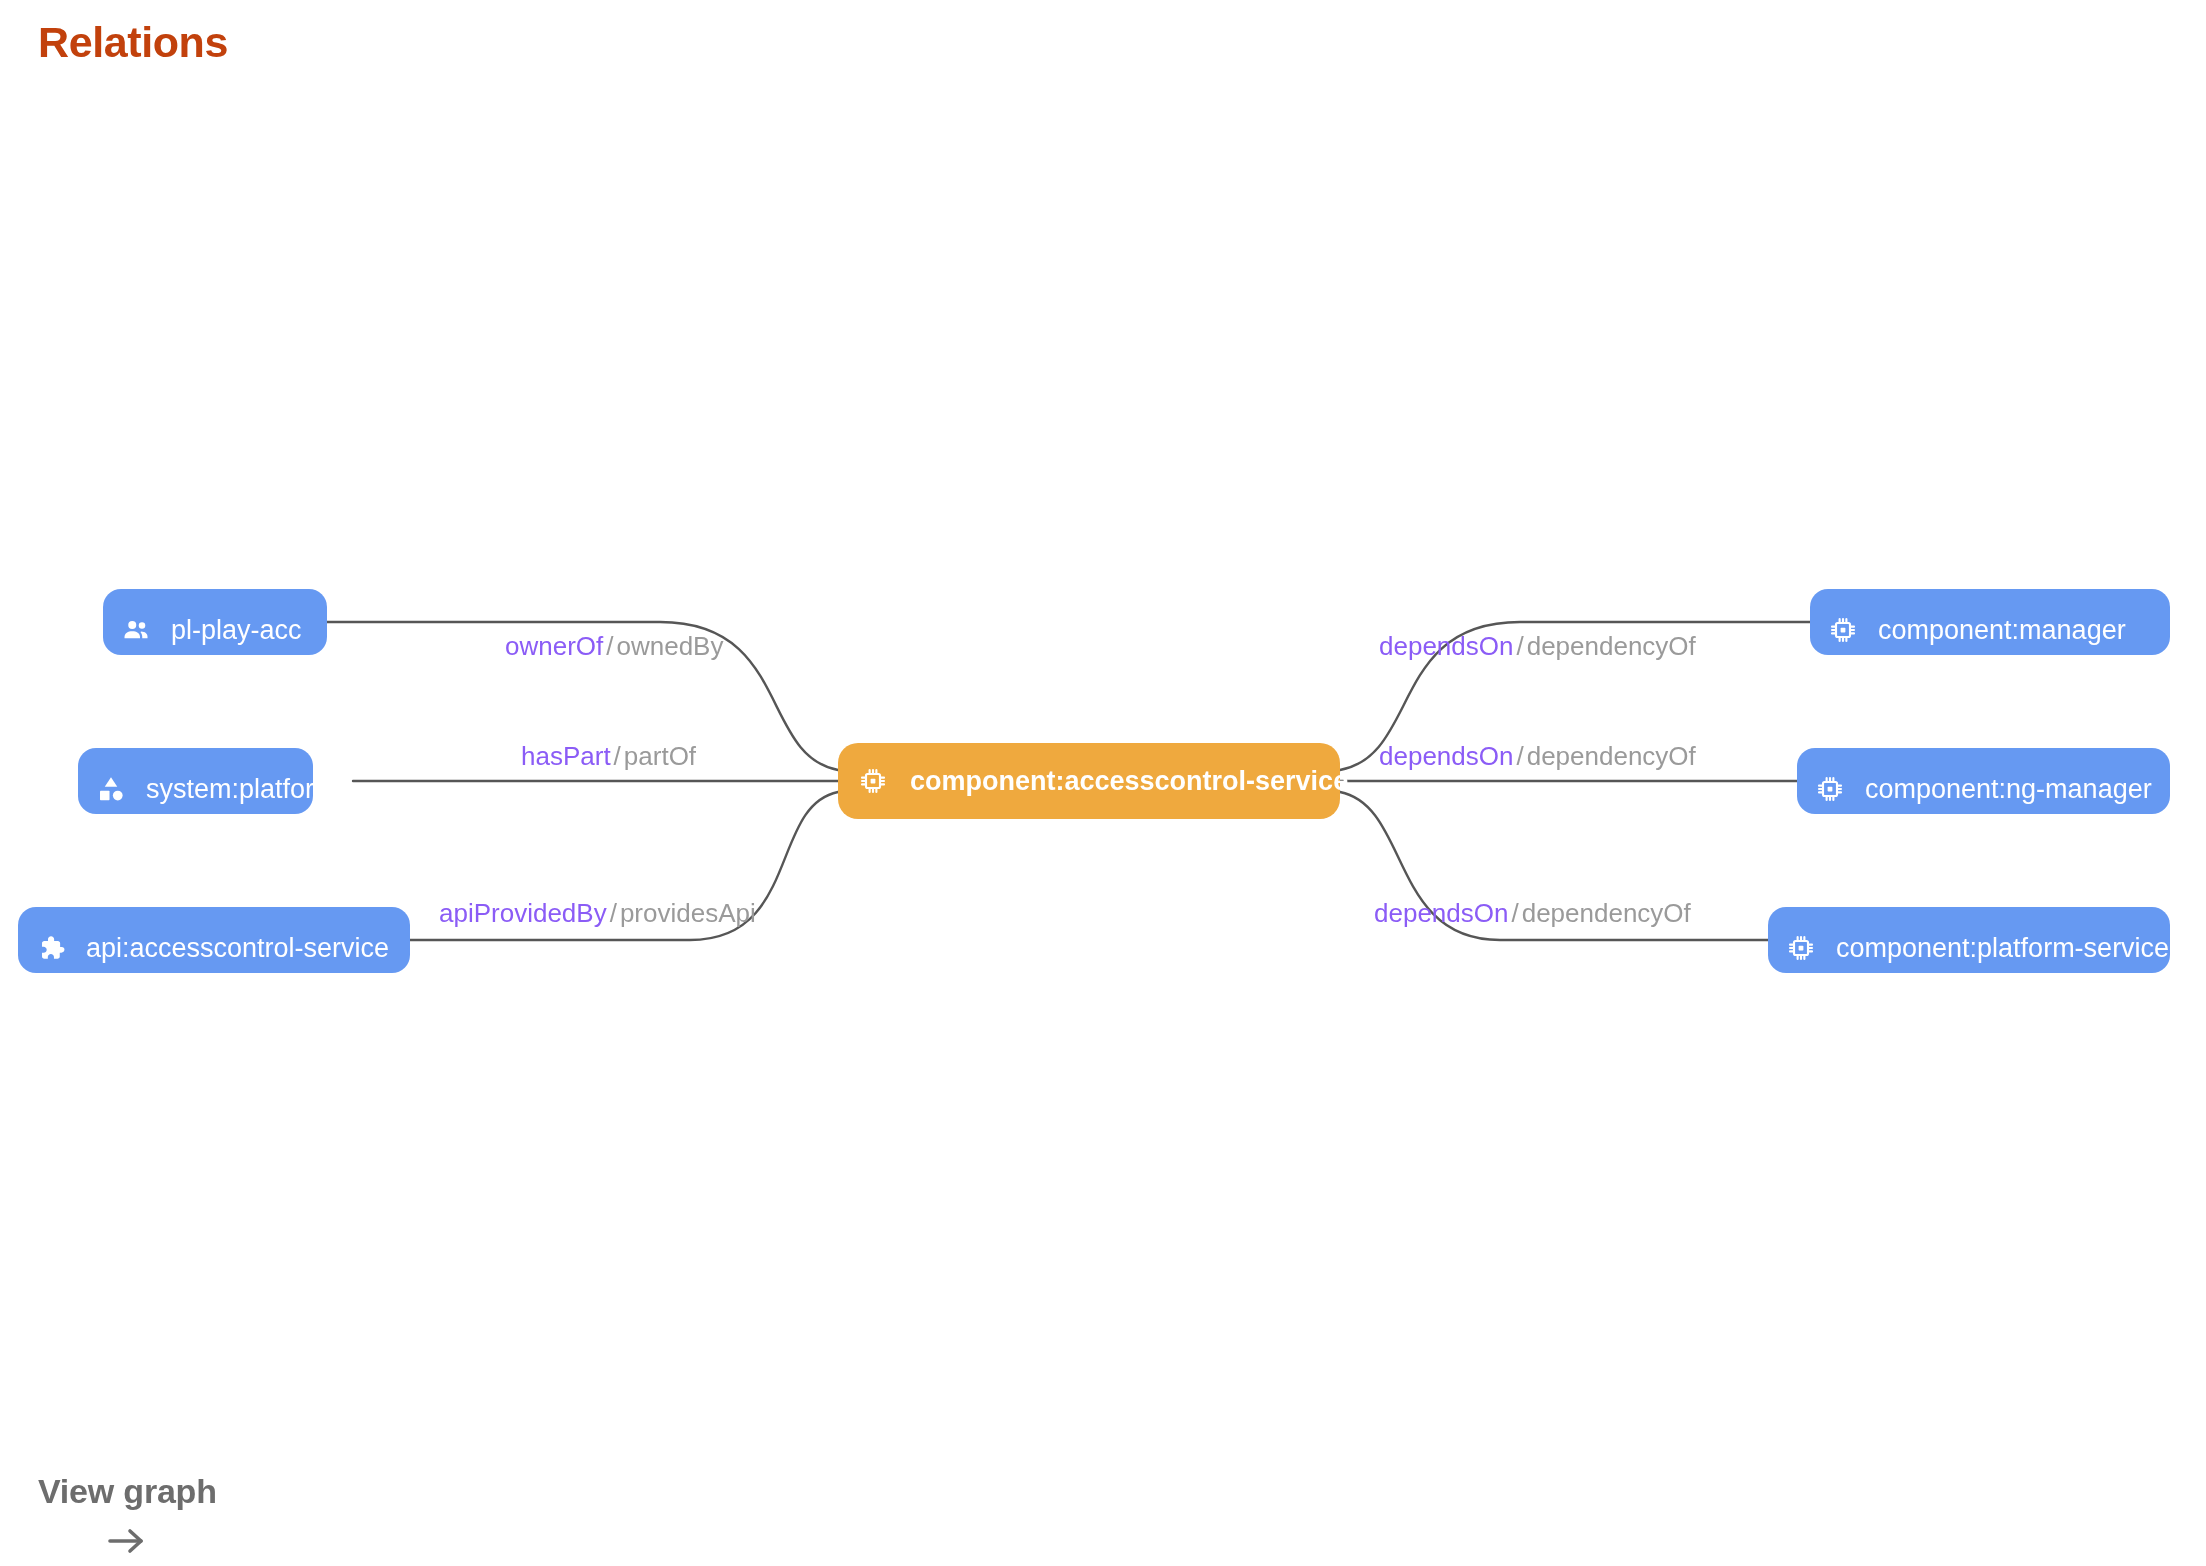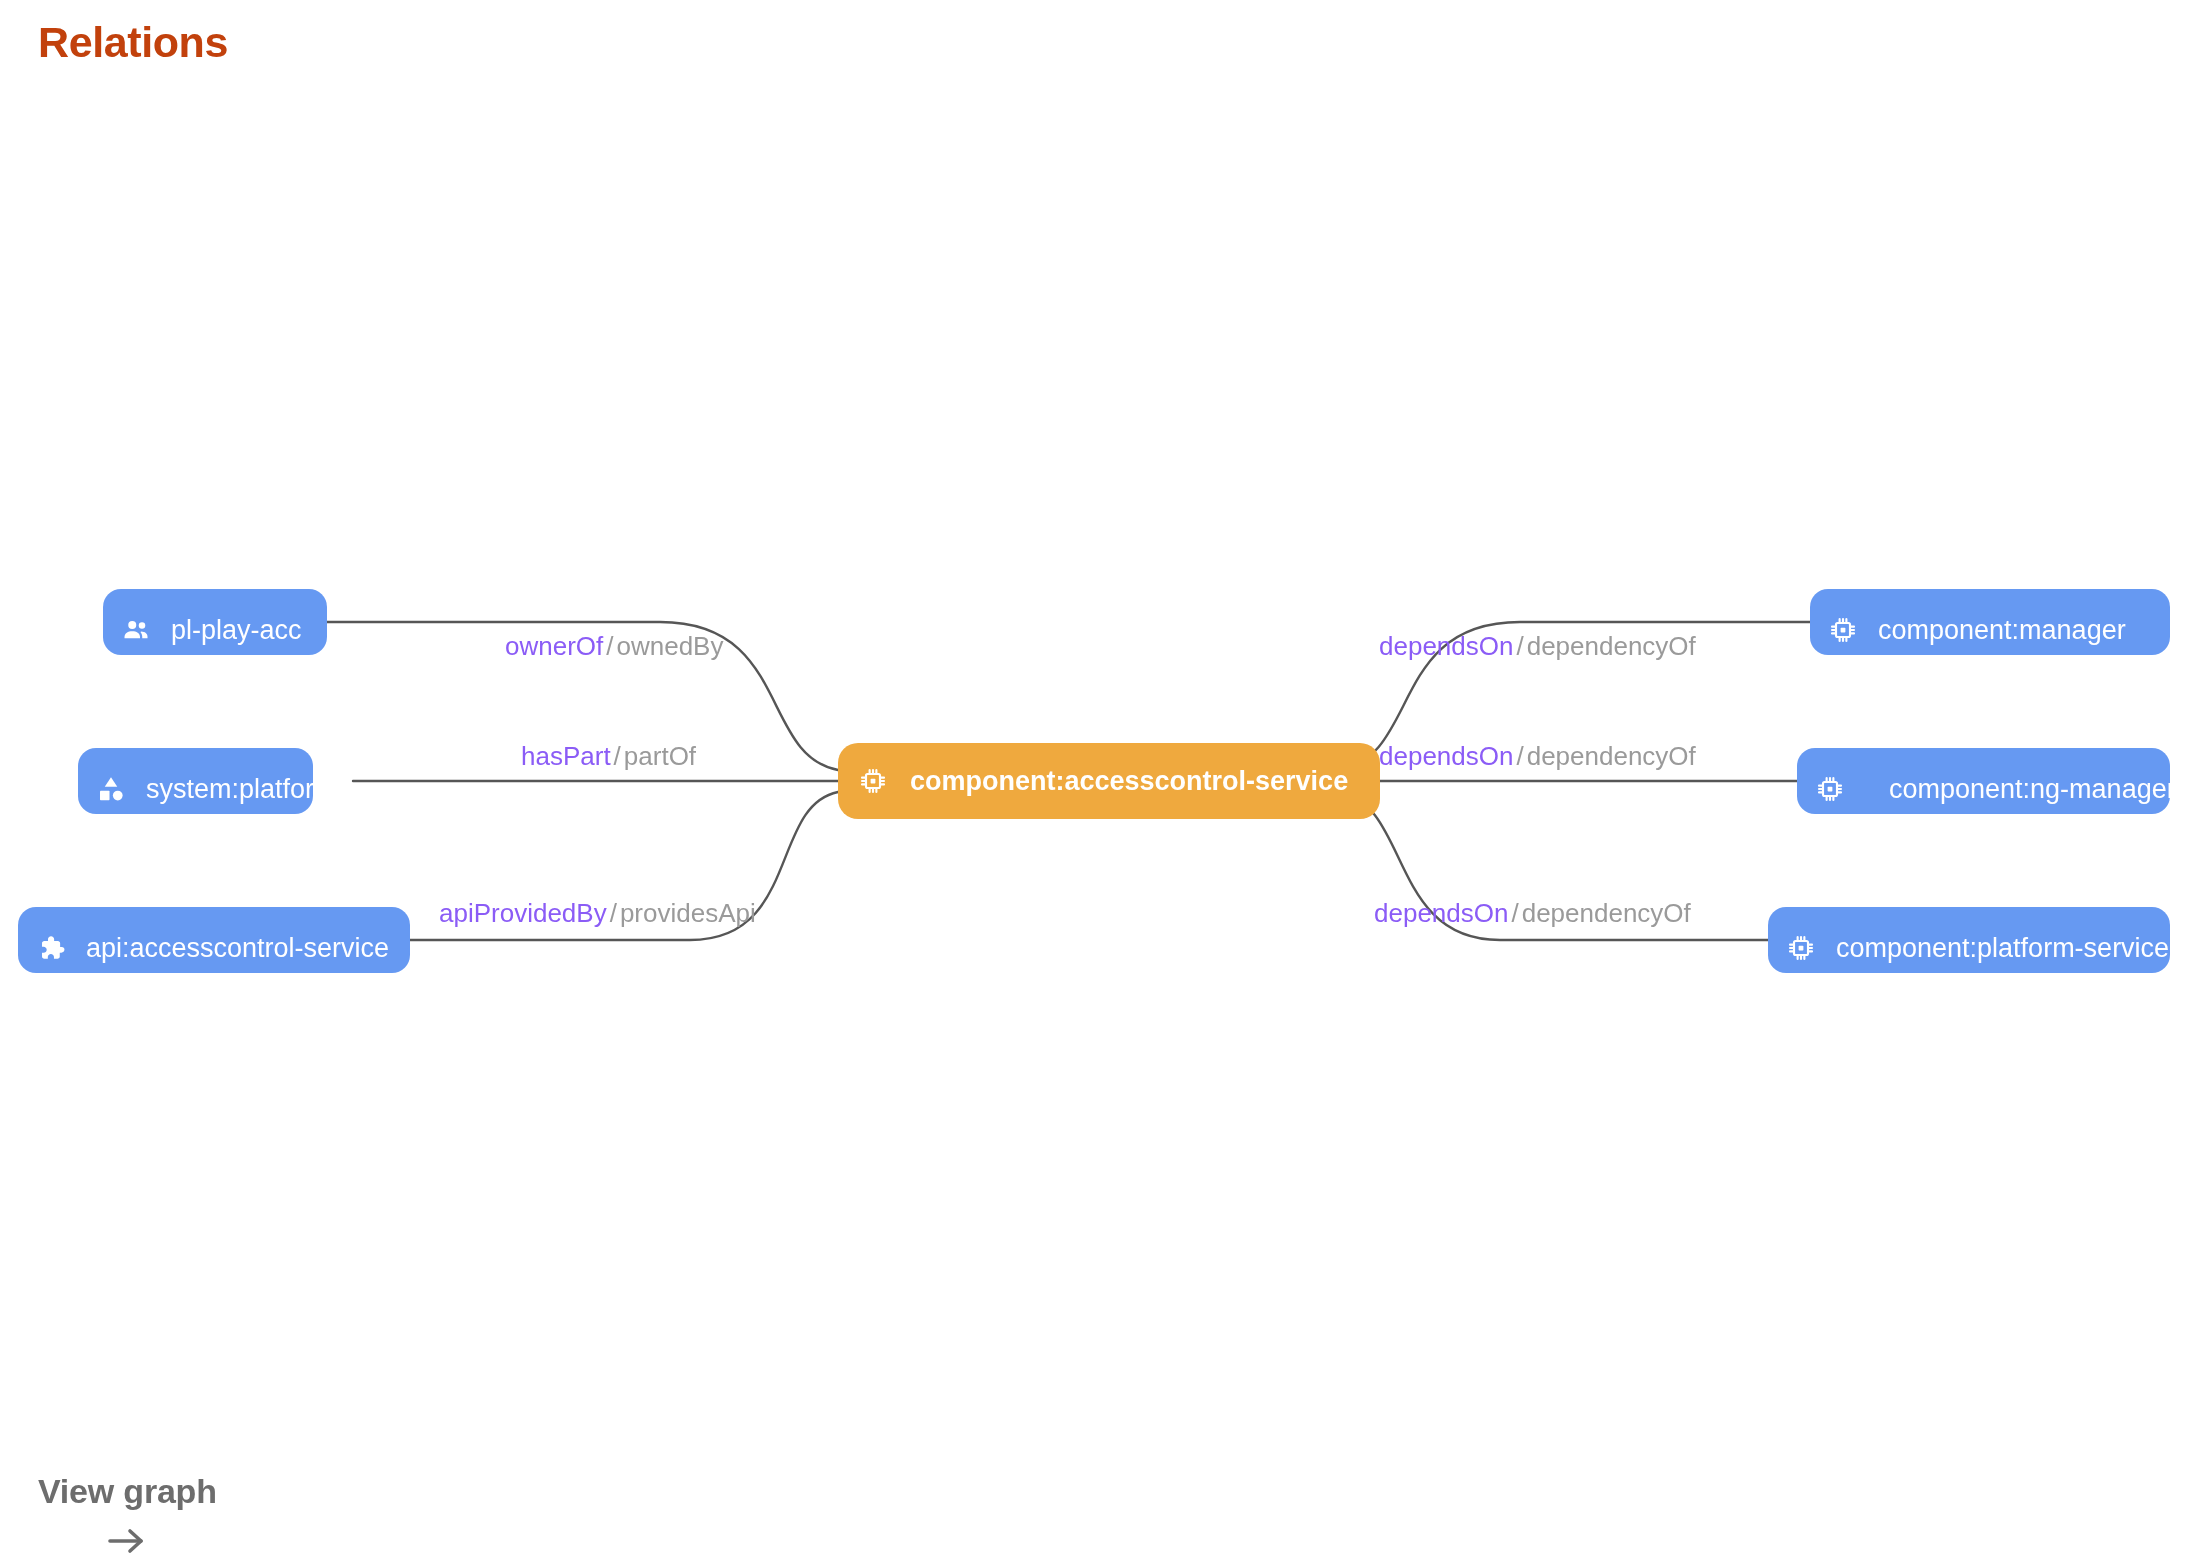--- a/index.html
+++ b/index.html
@@ -97,23 +97,23 @@
   }
   .center-node .node-label {
     font-size: 27px;
     font-weight: 700;
   }
 
   
   #node-pl-play-acc            { left: 103px;  top: 589px; width: 224px; }
   #node-system-platform        { left: 78px;   top: 748px; width: 235px; }
   #node-api-accesscontrol      { left: 18px;   top: 907px; width: 392px; }
-  #node-center                 { left: 838px;  top: 743px; width: 542px; }
+  #node-center                 { left: 838px;  top: 743px; width: 502px; }
   #node-component-manager      { left: 1810px; top: 589px; width: 360px; }
-  #node-component-ng-manager   { left: 1797px; top: 748px; width: 373px; gap: 24px; }
+  #node-component-ng-manager   { left: 1797px; top: 748px; width: 373px; }
   #node-component-platform-svc { left: 1768px; top: 907px; width: 402px; }
 
   
   .edge-label {
     position: absolute;
     font-size: 26px;
     line-height: 1;
     white-space: nowrap;
     color: #1b1b1b;
   }

